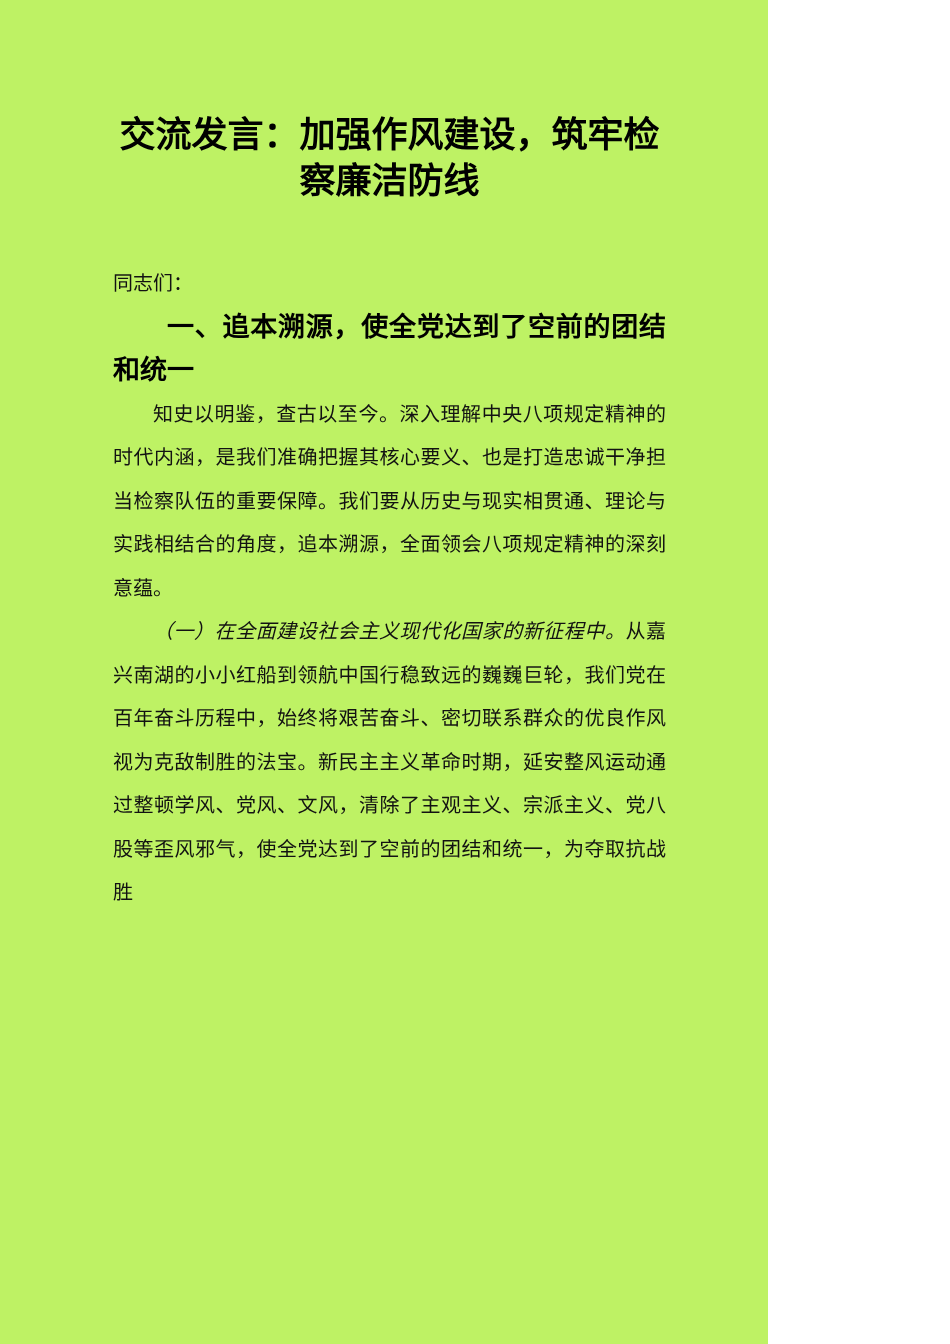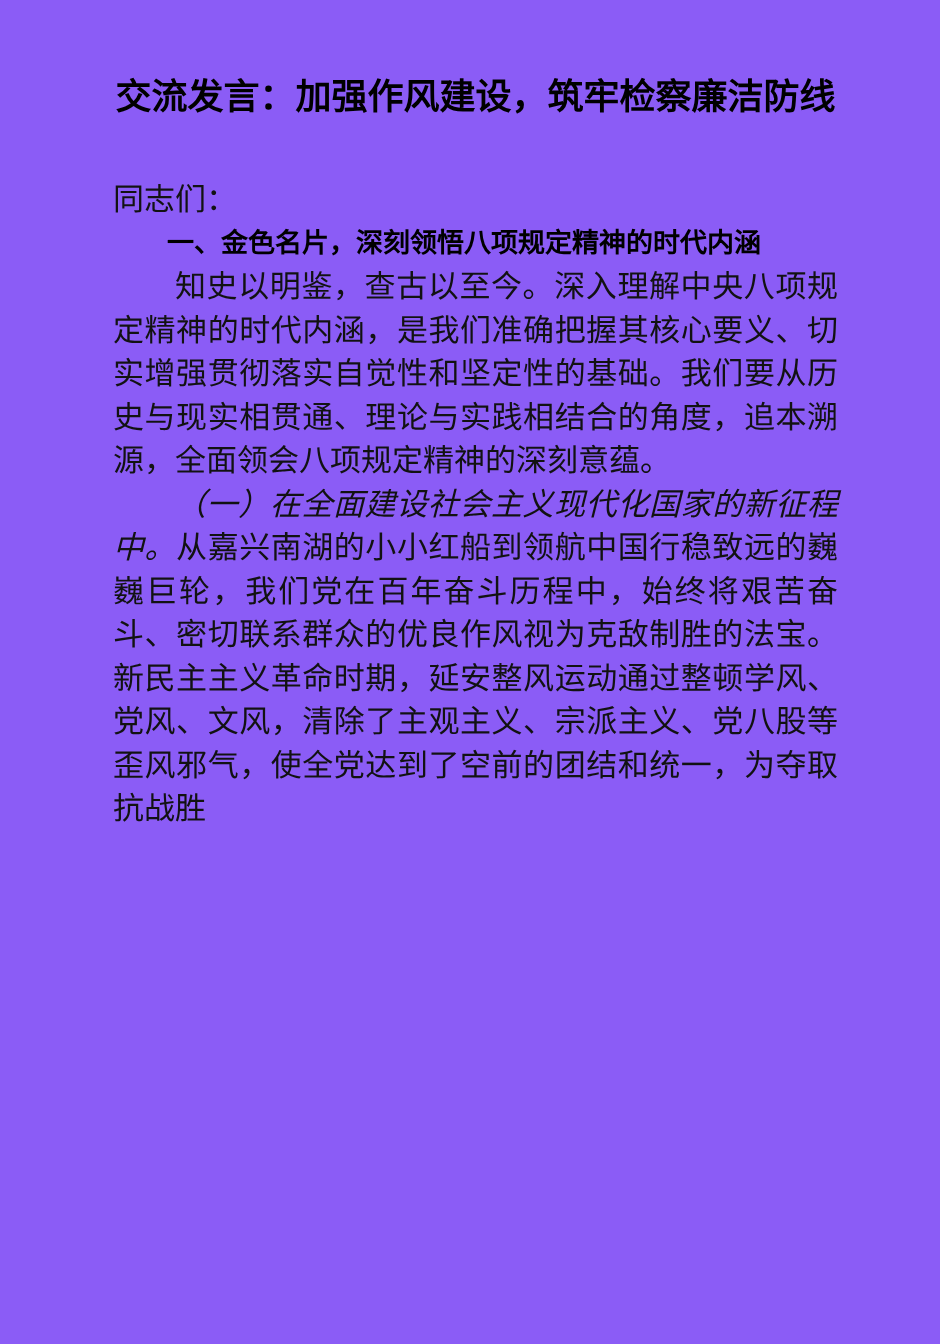--- a/index.html
+++ b/index.html
@@ -9,37 +9,37 @@
   }
   body {
     width: 950px;
     height: 1344px;
     overflow: hidden;
     font-family: "Liberation Serif", serif;
     color: #0d0d0d;
   }
   .page {
     box-sizing: border-box;
-    width: 940px;
+    width: 768px;
     height: 1344px;
-    padding: 74px 102px 0 113px; 
-    background: #8b5cf6;
+    padding: 112px 102px 0 113px; 
+    background: #bef264;
   }
   .doc-title {
     font-family: "Liberation Serif", "DejaVu Serif", serif;
     font-weight: 700;
     font-size: 36px;
     line-height: 46px;
     text-align: center;
     letter-spacing: 0px;
     margin: 0 0 58px 0;
     color: #000000;
   }
   .body-text {
-    font-size: 31px;
+    font-size: 20px;
     line-height: 43.5px;
     text-align: justify;
     text-justify: inter-ideograph;
     margin: 0;
     color: #121212;
   }
   .indent {
     text-indent: 2em;
   }
   .section-heading {
@@ -60,19 +60,19 @@
 </head>
 <body>
 
 <div class="page">
 
   <h1 class="doc-title">交流发言：加强作风建设，筑牢检察廉洁防线</h1>
 
   <p class="body-text">同志们：</p>
 
 
-  <h2 class="section-heading">一、金色名片，深刻领悟八项规定精神的时代内涵</h2>
+  <h2 class="section-heading">一、追本溯源，使全党达到了空前的团结和统一</h2>
 
-  <p class="body-text indent">知史以明鉴，查古以至今。深入理解中央八项规定精神的时代内涵，是我们准确把握其核心要义、切实增强贯彻落实自觉性和坚定性的基础。我们要从历史与现实相贯通、理论与实践相结合的角度，追本溯源，全面领会八项规定精神的深刻意蕴。</p>
+  <p class="body-text indent">知史以明鉴，查古以至今。深入理解中央八项规定精神的时代内涵，是我们准确把握其核心要义、也是打造忠诚干净担当检察队伍的重要保障。我们要从历史与现实相贯通、理论与实践相结合的角度，追本溯源，全面领会八项规定精神的深刻意蕴。</p>
 
   <p class="body-text indent"><span class="kai-lead">（一）在全面建设社会主义现代化国家的新征程中。</span><span>从嘉兴南湖的小小红船到领航中国行稳致远的巍巍巨轮，我们党在百年奋斗历程中，始终将艰苦奋斗、密切联系群众的优良作风视为克敌制胜的法宝。新民主主义革命时期，延安整风运动通过整顿学风、党风、文风，清除了主观主义、宗派主义、党八股等歪风邪气，使全党达到了空前的团结和统一，为夺取抗战胜</span></p>
 
 </div>
 
 </body></html>

